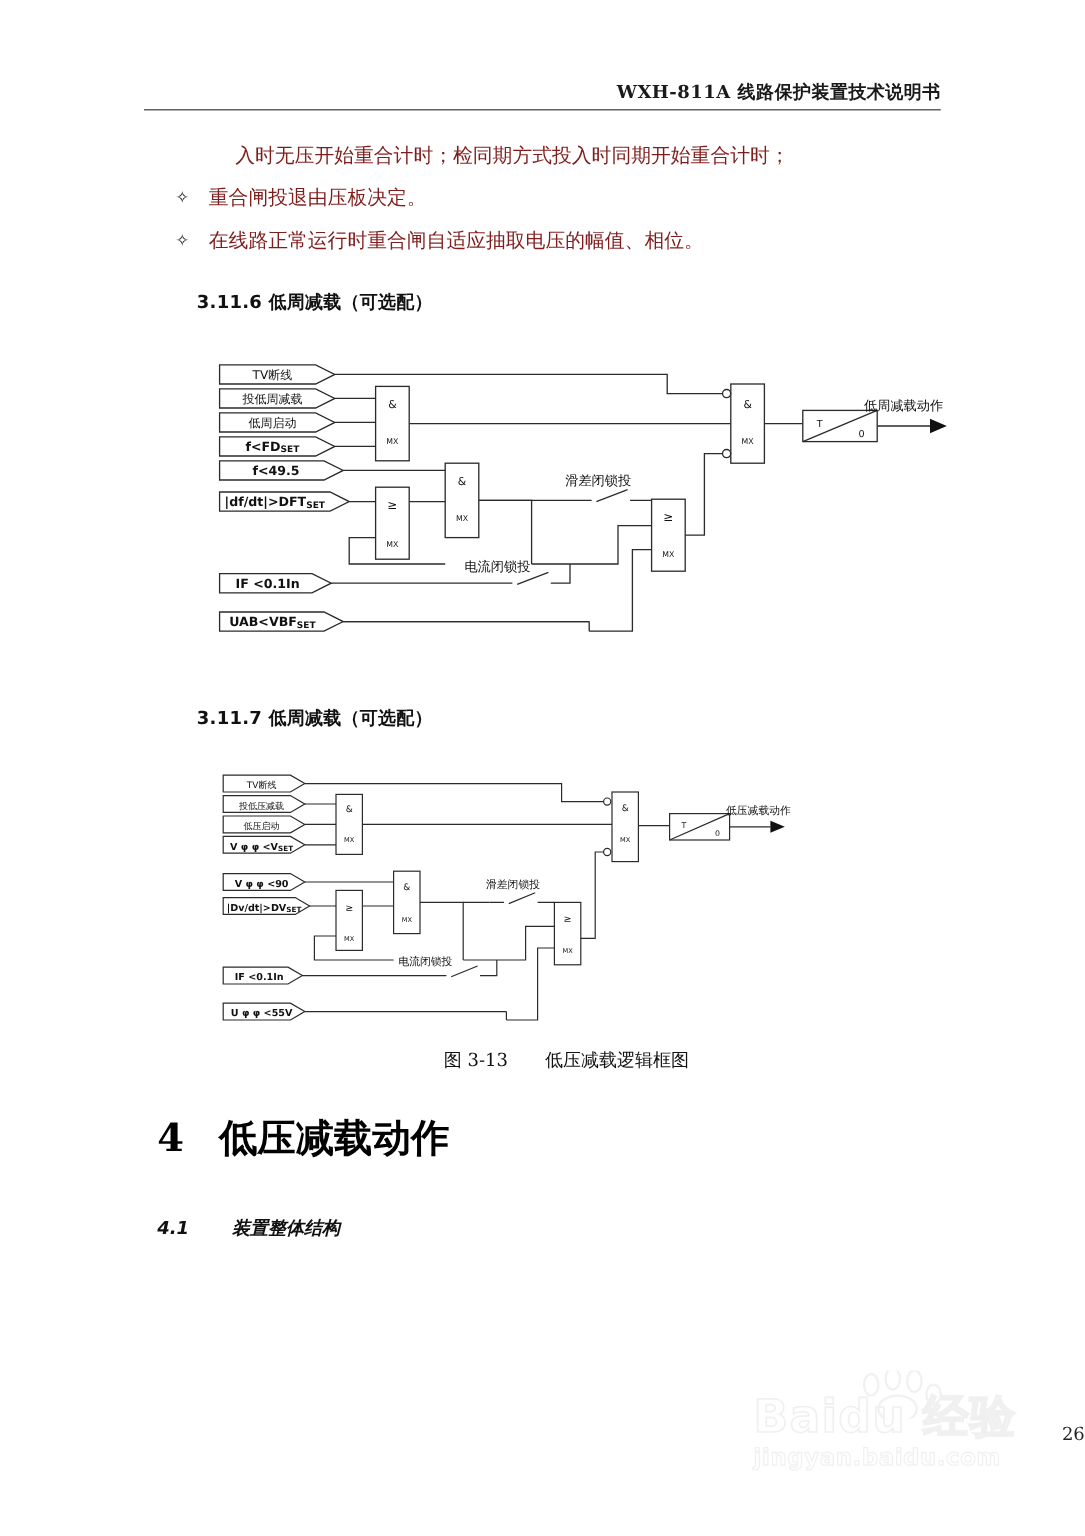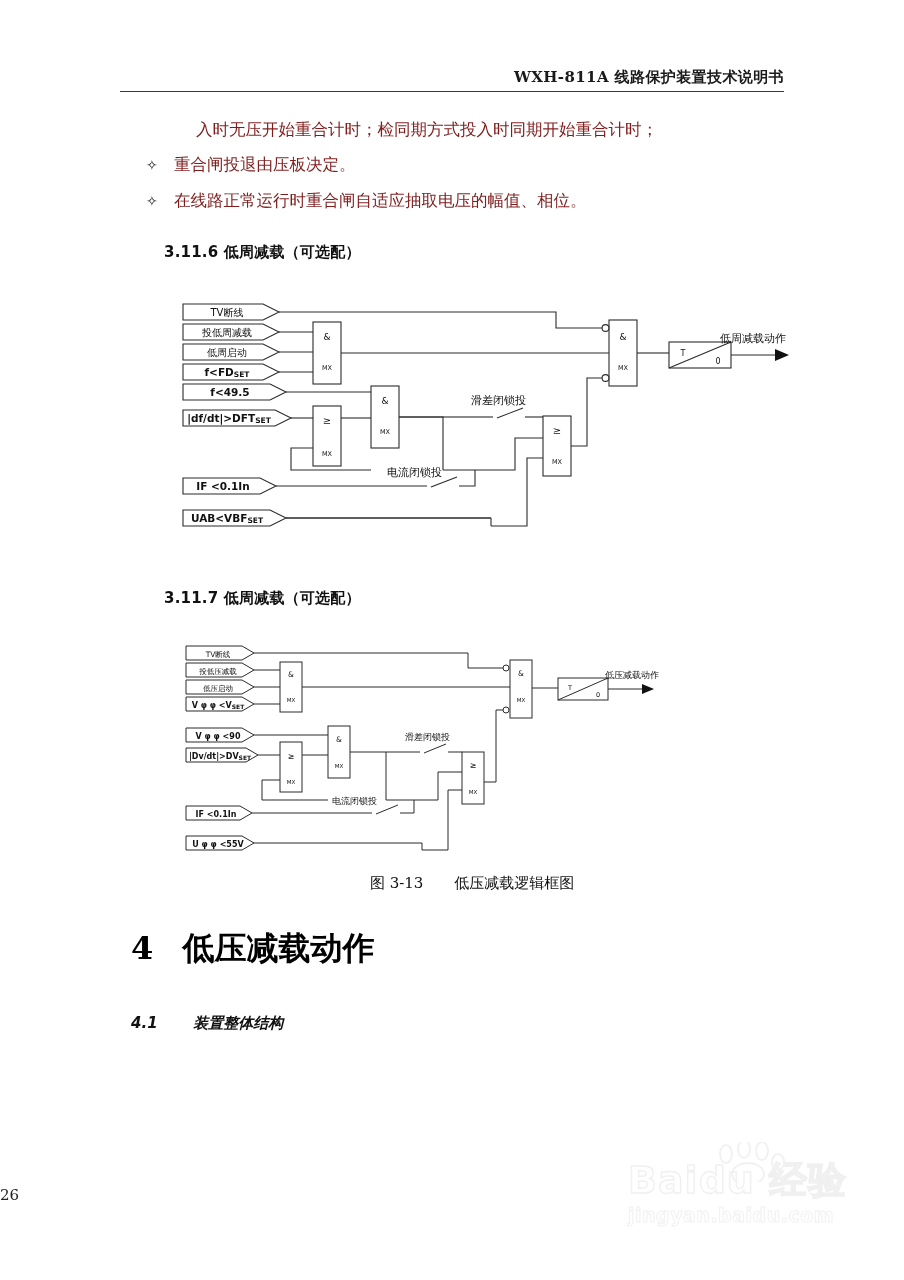--- a/index.html
+++ b/index.html
@@ -83,21 +83,21 @@
     position:absolute;left:131px;width:655px;
     font-family:"DejaVu Serif","Liberation Serif",serif;
     font-size:16.5px;line-height:34px;color:#111;
     text-align:justify;
   }
   .para .indent{display:inline-block;width:34px;}
 
   
   .pageno{
     position:absolute;left:0;width:904px;top:1186px;
-    text-align:left;
+    text-align:right;
     font-family:"DejaVu Serif","Liberation Serif",serif;
     font-size:15px;color:#222;
   }
 
   
   .watermark{
     position:absolute;left:628px;top:1158px;
     width:260px;height:100px;
     opacity:.38;
     pointer-events:none;

